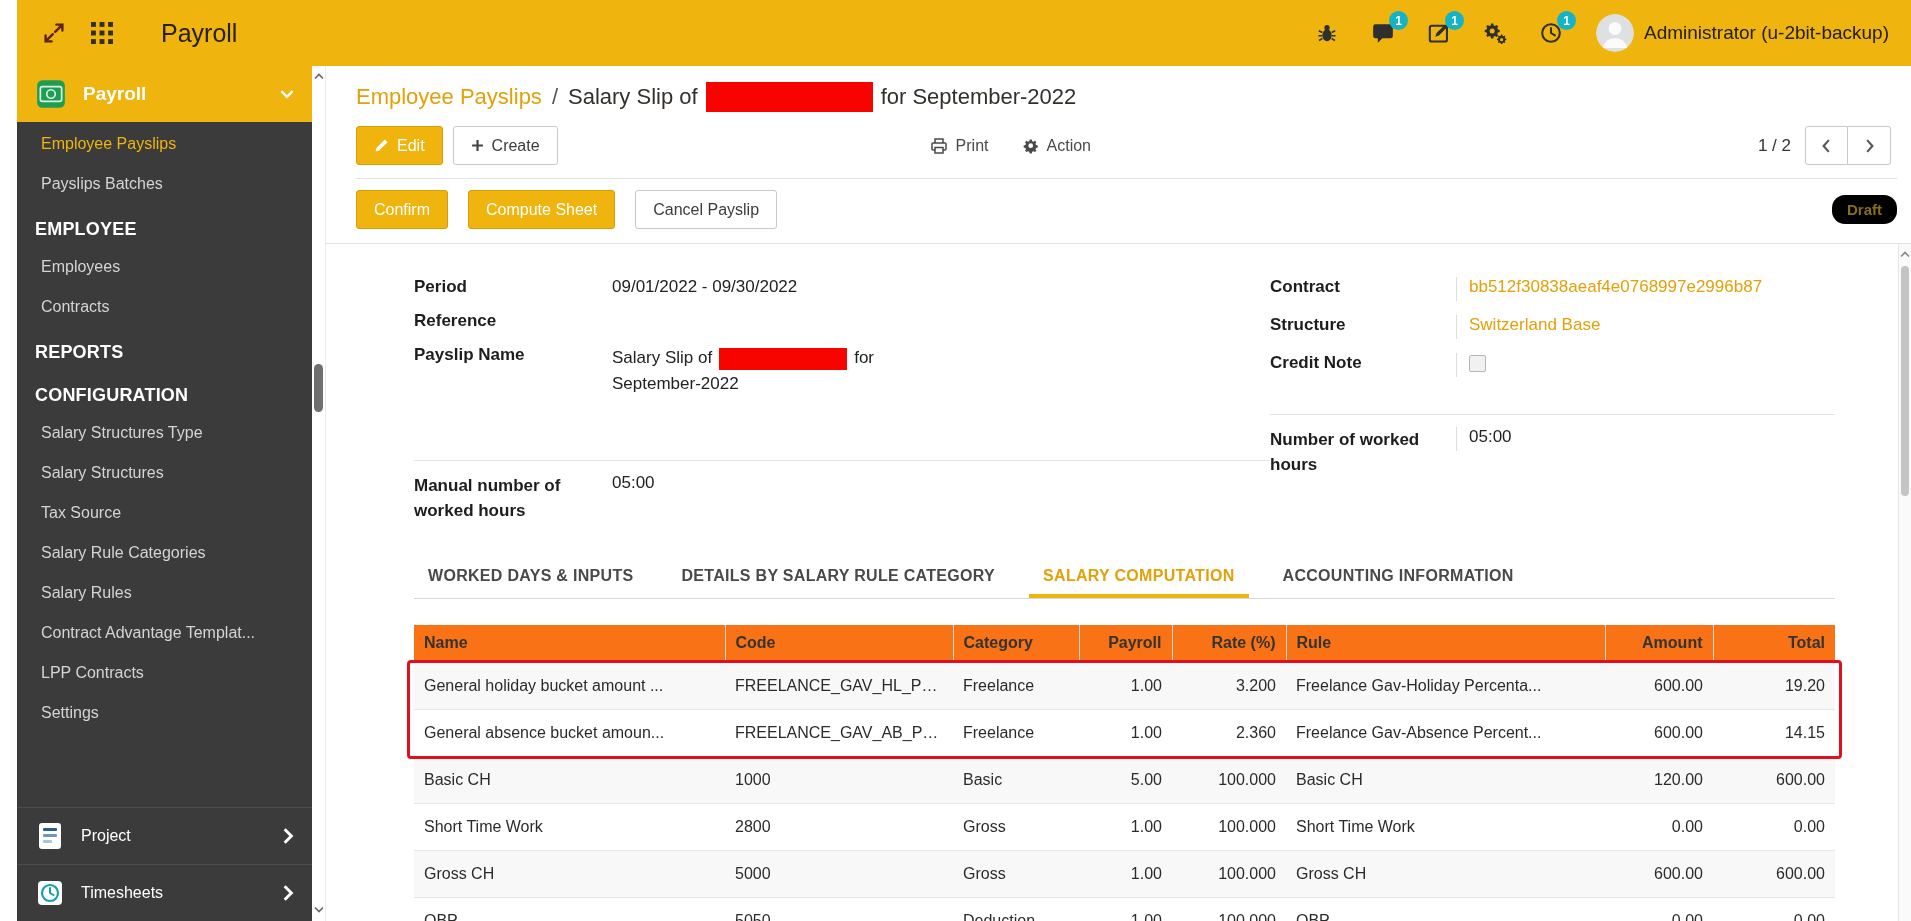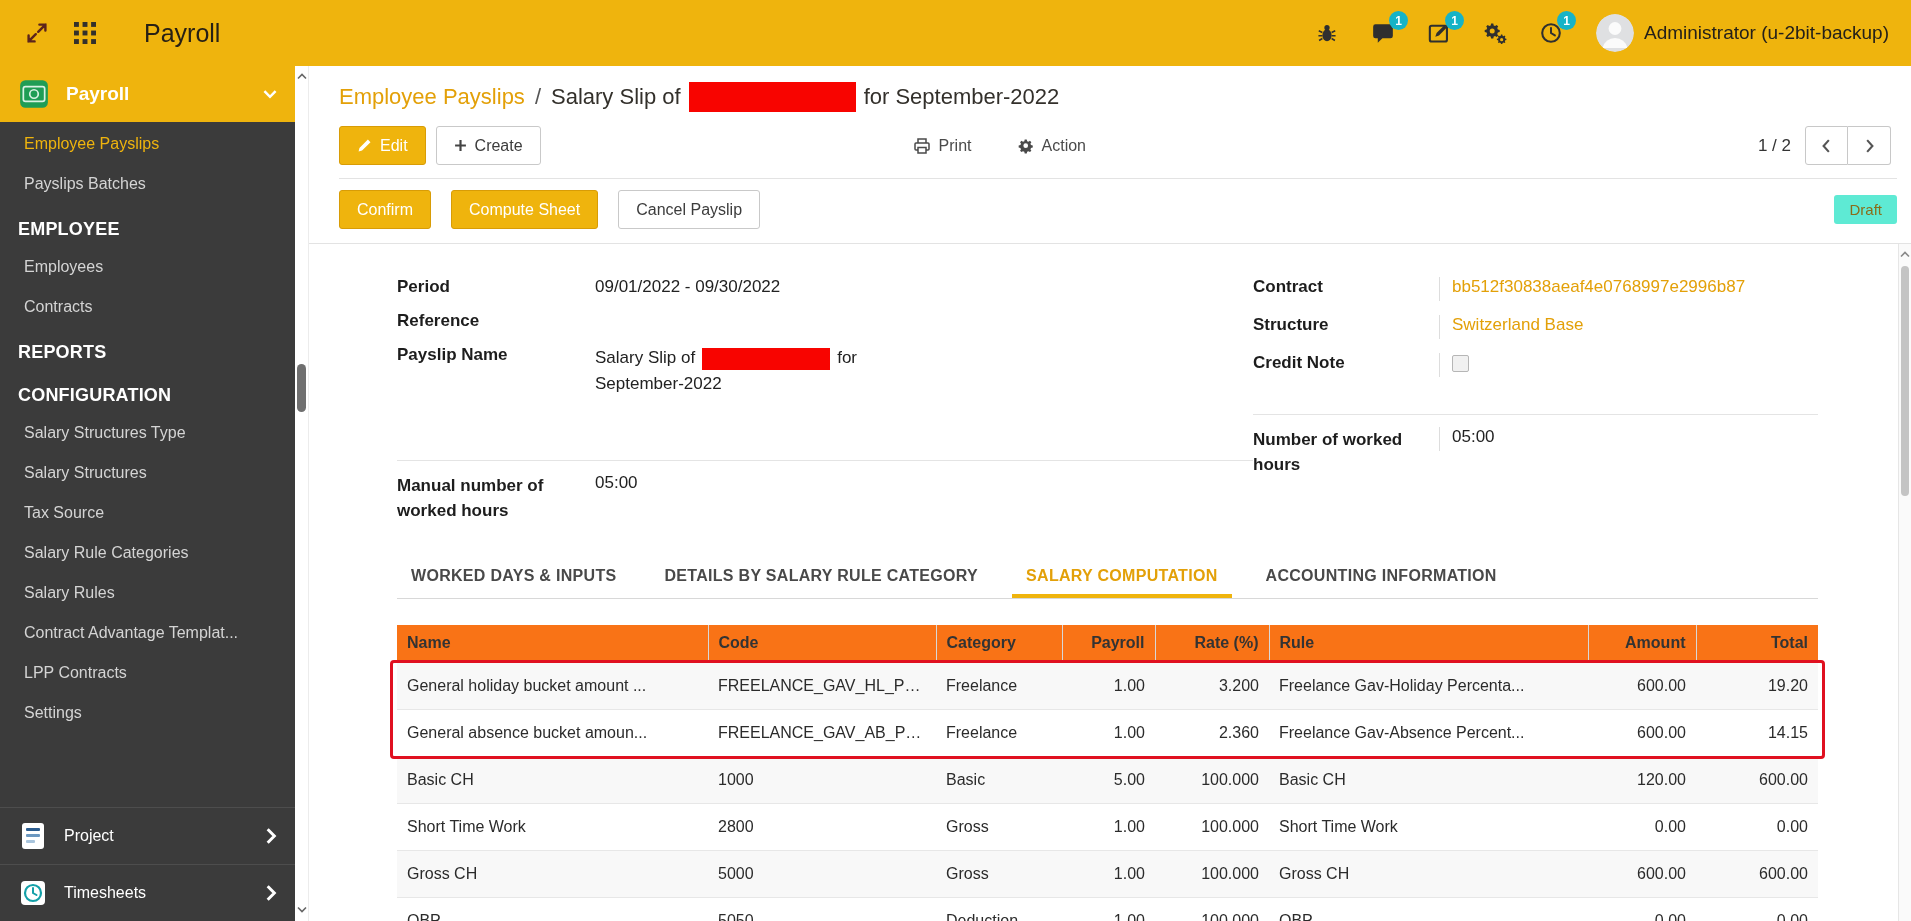--- a/index.html
+++ b/index.html
@@ -1,18 +1,18 @@
 <!DOCTYPE html>
 <html style="--accent: #efb40d; --accent-dark: #d89c06; --sidebar-bg: #3b3b3b; --sidebar-text: #d4d4d4; --badge: #16b3c7; --link: #e3a008; --annotation-red: #e01020; --redaction-red: #f80400;"><head>
 <meta charset="utf-8">
 <style>
   * { margin:0; padding:0; box-sizing:border-box; }
   html, body { width:1911px; height:921px; }
   body { font-family:"Liberation Sans","DejaVu Sans",sans-serif; background:#fff; overflow:hidden; color:#222; }
-  .screen { position:relative; width:1911px; height:921px; display:flex; flex-direction:column; }
+  .screen { position:relative; width:1911px; height:921px; display:flex; flex-direction:column;padding-left:17px; }
 
   
   .topbar { flex:0 0 66px; background:var(--accent,#efb40d); display:flex; align-items:center; padding:0 22px; }
   .tb-left { display:flex; align-items:center; }
   .tb-icon { display:inline-flex; align-items:center; justify-content:center; width:30px; height:30px; cursor:pointer; }
   .tb-left .tb-icon { margin-right:18px; }
   .tb-title { font-size:25px; font-weight:500; color:#272015; margin-left:26px; }
   .tb-right { margin-left:auto; display:flex; align-items:center; }
   .tb-right .tb-icon { margin-left:26px; position:relative; }
   .badge { position:absolute; top:-7px; right:-10px; min-width:19px; height:19px; border-radius:10px; background:var(--badge,#16b3c7); color:#fff; font-size:12px; font-weight:700; display:flex; align-items:center; justify-content:center; padding:0 4px; }
@@ -53,31 +53,31 @@
   .bc-text { color:#33302b; }
   .redact { display:inline-block; background:var(--redaction-red,#f80400); vertical-align:middle; margin:0 8px; }
   .redact.bc { width:167px; height:30px; }
   .redact.small { width:128px; height:22px; margin:0 7px; }
 
   .buttons-row { display:flex; align-items:center; margin-top:14px; padding-bottom:13px; border-bottom:1px solid #e3e3e3; }
   .btn { display:inline-flex; align-items:center; gap:8px; height:39px; padding:0 17px; font-size:16px; border-radius:3px; border:1px solid transparent; cursor:pointer; background:none; font-family:inherit; }
   .btn.primary { background:var(--accent,#efb40d); border-color:var(--accent-dark,#d89c06); color:#fff; }
   .btn.secondary { background:#fff; border-color:#c9c9c9; color:#3c3c3c; }
   .btn + .btn { margin-left:10px; }
-  .cp-center { display:flex; align-items:flex-start; margin-left:372px; gap:46px; }
+  .cp-center { display:flex; align-items:flex-start; margin-left:372px; gap:34px; }
   .flat-btn { display:inline-flex; align-items:center; gap:8px; font-size:16px; color:#4a4a4a; cursor:pointer; background:none; border:none; font-family:inherit; }
   .cp-right { margin-left:auto; display:flex; align-items:center; padding-right:6px; }
   .pager-value { font-size:17px; color:#333; margin-right:14px; }
   .pager-group { display:inline-flex; }
   .pager-btn { width:43px; height:39px; background:#fff; border:1px solid #c8c8c8; display:inline-flex; align-items:center; justify-content:center; cursor:pointer; }
   .pager-btn.prev { border-radius:3px 0 0 3px; }
   .pager-btn.next { border-radius:0 3px 3px 0; border-left:none; }
 
   .status-row { display:flex; align-items:center; gap:10px; padding:11px 14px 14px 30px; border-bottom:1px solid #e3e3e3; }
-  .status-state { margin-left:auto; background:#5eead4; color:#8a6d1a; font-size:15px; font-weight:400; padding:6px 15px; border-radius:3px; }
+  .status-state { margin-left:auto; background:#000000; color:#8a6d1a; font-size:15px; font-weight:700; padding:6px 15px; border-radius:13px; }
 
   
   .sheet { padding:26px 0 0 88px; flex:1; }
   .form-grid { display:flex; width:1421px; }
   .fgroup { display:flex; flex-direction:column; }
   .fgroup.left { width:856px; }
   .fgroup.right { width:565px; }
   .frow { display:flex; align-items:flex-start; padding:7px 0; font-size:17px; }
   .frow .flabel { font-weight:700; color:#1d1d1d; }
   .left .flabel { width:198px; flex:none; padding-right:10px; }

